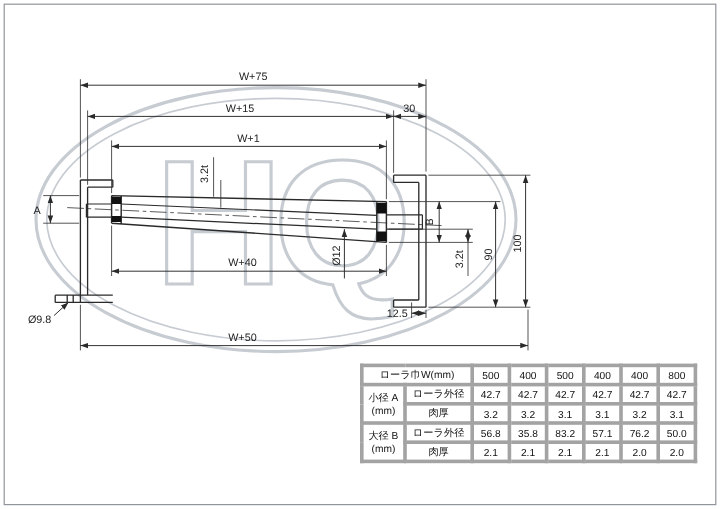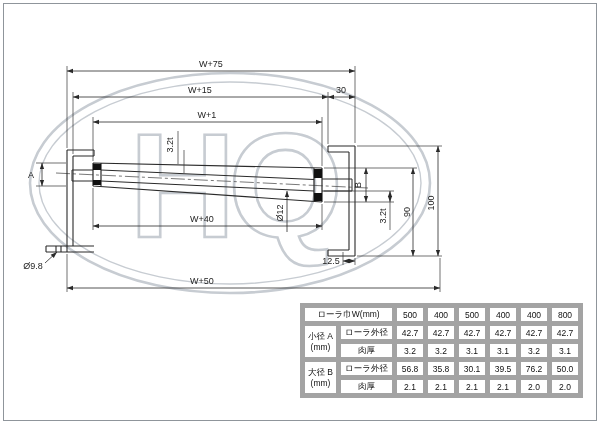--- a/index.html
+++ b/index.html
@@ -15,21 +15,21 @@
     font-size:148px; font-weight:bold; letter-spacing:-8px;
     fill:none; stroke:#c7ccd2; stroke-width:2.6;
   }
   .table-wrap { position:absolute; left:300px; top:303px; }
   table.spec {
     border-collapse:collapse; table-layout:fixed;
     font-family:"Liberation Sans", sans-serif;
     font-size:8.5px; color:#111; background:#fff;
   }
   table.spec td {
-    border:5px solid #a3a3a3; text-align:center; vertical-align:middle;
+    border:3px solid #a3a3a3; text-align:center; vertical-align:middle;
     padding:0 1px; height:13px; overflow:hidden; white-space:nowrap;
   }
   table.spec td.grp div { line-height:1.25; }
   .c-grp { width:36px; } .c-name { width:56px; } .c-val { width:31px; }
 </style>
 </head>
 <body>
 
 <div id="stage">
 
@@ -159,22 +159,22 @@
           <td>3.1</td>
         </tr>
         <tr>
           <td rowspan="2" class="grp">
             <div>大径 B</div>
             <div>(mm)</div>
           </td>
           <td>ローラ外径</td>
           <td>56.8</td>
           <td>35.8</td>
-          <td>30.1</td>
-          <td>39.5</td>
+          <td>83.2</td>
+          <td>57.1</td>
           <td>76.2</td>
           <td>50.0</td>
         </tr>
         <tr>
           <td>肉厚</td>
           <td>2.1</td>
           <td>2.1</td>
           <td>2.1</td>
           <td>2.1</td>
           <td>2.0</td>

